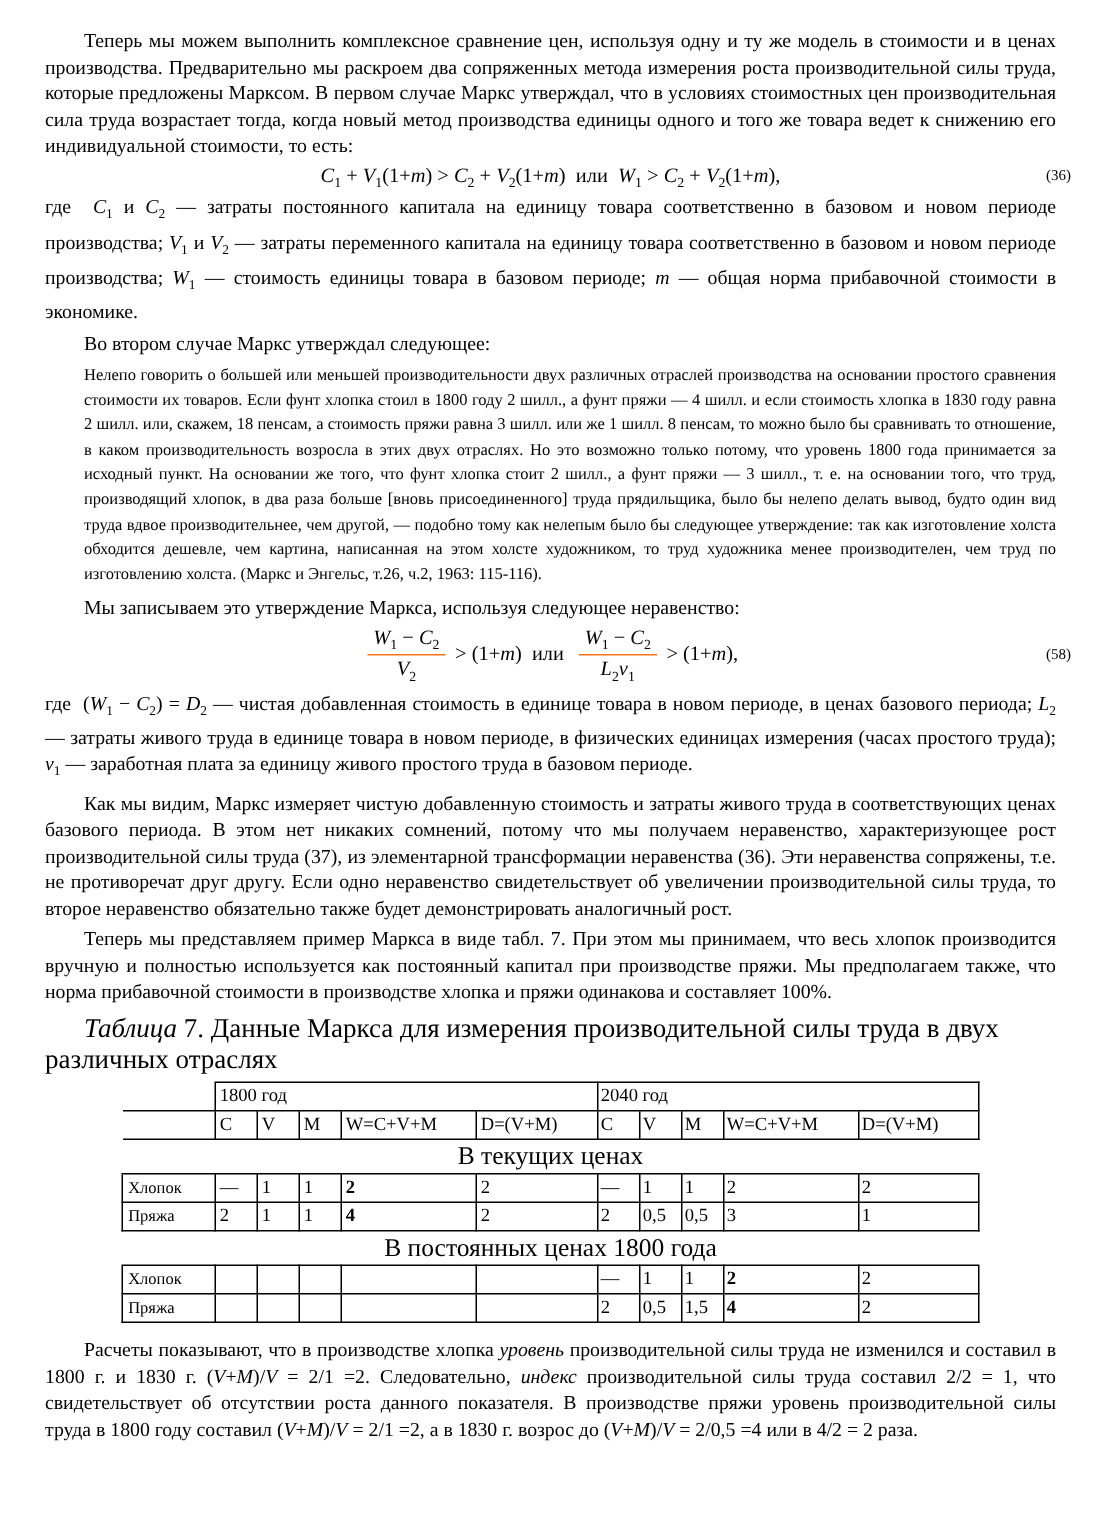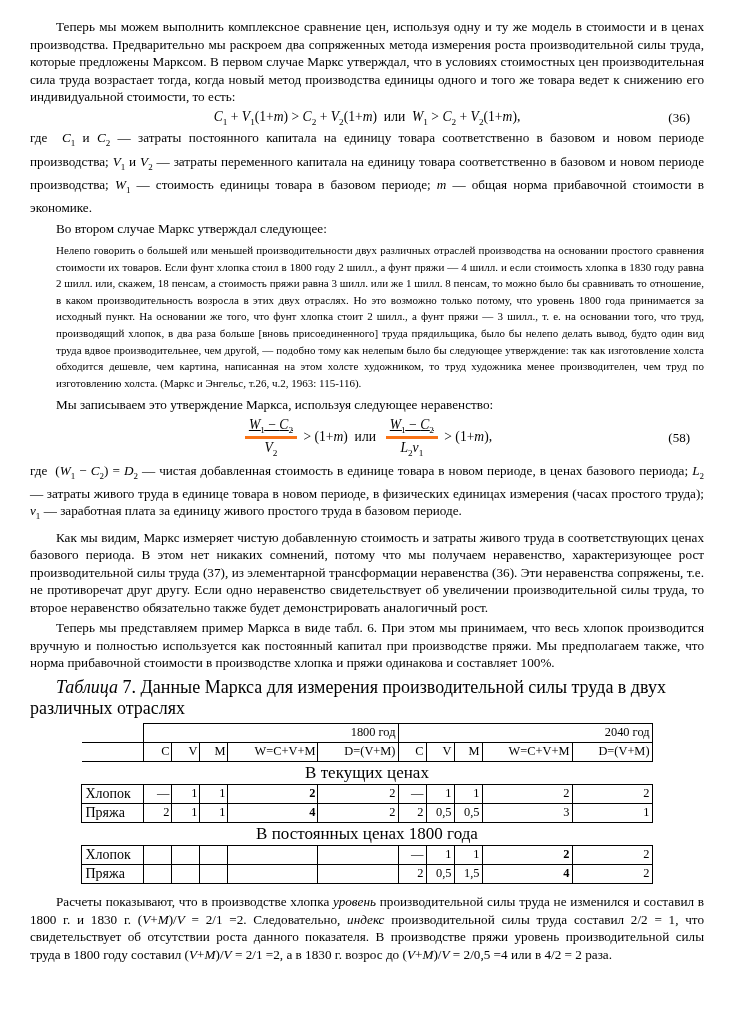--- a/index.html
+++ b/index.html
@@ -43,22 +43,22 @@
     position: relative;
     width: 100%;
     display: flex;
     align-items: center;
     justify-content: center;
     padding: 0 41px;
     box-sizing: border-box;
   }
   .eq-num {
     position: absolute;
-    right: 44px;
-    font-size: 13px;
+    right: 20px;
+    font-size: 10px;
   }
   .formula {
     font-family: "Liberation Serif", "DejaVu Serif", serif;
     font-size: 13.6px;
     white-space: nowrap;
   }
   .v { font-style: italic; }
   .subn {
     font-size: 0.68em;
     vertical-align: sub;
@@ -66,23 +66,22 @@
   }
   .frac {
     display: inline-block;
     vertical-align: middle;
     text-align: center;
     margin: 0 3px;
   }
   .frac .num {
     display: block;
     padding: 0 4px 1px 4px;
-    border-bottom: 3px solid #f97316;
+    border-bottom: 1px solid #f97316;
     line-height: 1.15;
-    text-decoration: underline;
   }
   .frac .den {
     display: block;
     padding: 1px 4px 0 4px;
     line-height: 1.15;
   }
   .spacer-sm { height: 5px; }
   .spacer-xs { height: 3px; }
   .spacer-md { height: 9px; }
 
@@ -96,38 +95,38 @@
 
   table.marx {
     border-collapse: collapse;
     margin: 4px auto 0 auto;
     width: 547px;
     table-layout: fixed;
     font-size: 12.4px;
   }
   table.marx td, table.marx th {
     border: 1.15px solid #000;
-    text-align: right;
+    text-align: left;
     vertical-align: middle;
     padding: 1px 2px;
     font-weight: normal;
     height: 19px;
     box-sizing: border-box;
   }
   table.marx td.blank-cell {
     border: 1.15px solid #000;
   }
   table.marx td.corner {
     border-top: none;
     border-left: none;
   }
   table.marx td.rowlabel {
     text-align: left;
     padding-left: 3px;
-    font-size: 14px;
+    font-size: 11px;
   }
   table.marx td.section {
     border-left: none;
     border-right: none;
     text-align: center;
     font-size: 17px;
     height: 20px;
   }
   table.marx td.b { font-weight: bold; }
   col.c-label { width: 62px; }
@@ -186,21 +185,21 @@
   <div class="spacer-xs"></div>
 
   <p class="body-text">где&nbsp; (<span class="v">W</span><span class="subn">1</span> − <span class="v">C</span><span class="subn">2</span>) = <span class="v">D</span><span class="subn">2</span> — чистая добавленная стоимость в единице товара в новом периоде, в ценах базового периода; <span class="v">L</span><span class="subn">2</span> — затраты живого труда в единице товара в новом периоде, в физических единицах измерения (часах простого труда); <span class="v">v</span><span class="subn">1</span> — заработная плата за единицу живого простого труда в базовом периоде.</p>
 
   <div class="spacer-xs"></div>
 
   <p class="body-text indent">Как мы видим, Маркс измеряет чистую добавленную стоимость и затраты живого труда в соответствующих ценах базового периода. В этом нет никаких сомнений, потому что мы получаем неравенство, характеризующее рост производительной силы труда (37), из элементарной трансформации неравенства (36). Эти неравенства сопряжены, т.е. не противоречат друг другу. Если одно неравенство свидетельствует об увеличении производительной силы труда, то второе неравенство обязательно также будет демонстрировать аналогичный рост.</p>
 
   <div class="spacer-xs"></div>
 
-  <p class="body-text indent">Теперь мы представляем пример Маркса в виде табл. 6. При этом мы принимаем, что весь хлопок производится вручную и полностью используется как постоянный капитал при производстве пряжи. Мы предполагаем также, что норма прибавочной стоимости в производстве хлопка и пряжи одинакова и составляет 100%.</p>
+  <p class="body-text indent">Теперь мы представляем пример Маркса в виде табл. 7. При этом мы принимаем, что весь хлопок производится вручную и полностью используется как постоянный капитал при производстве пряжи. Мы предполагаем также, что норма прибавочной стоимости в производстве хлопка и пряжи одинакова и составляет 100%.</p>
 
   <div class="spacer-sm"></div>
 
   <p class="table-caption"><i>Таблица</i><span> 7. Данные Маркса для измерения производительной силы труда в двух различных отраслях</span></p>
 
   <table class="marx">
     <colgroup>
       <col class="c-label">
         <col class="c-c">
         <col class="c-v">

